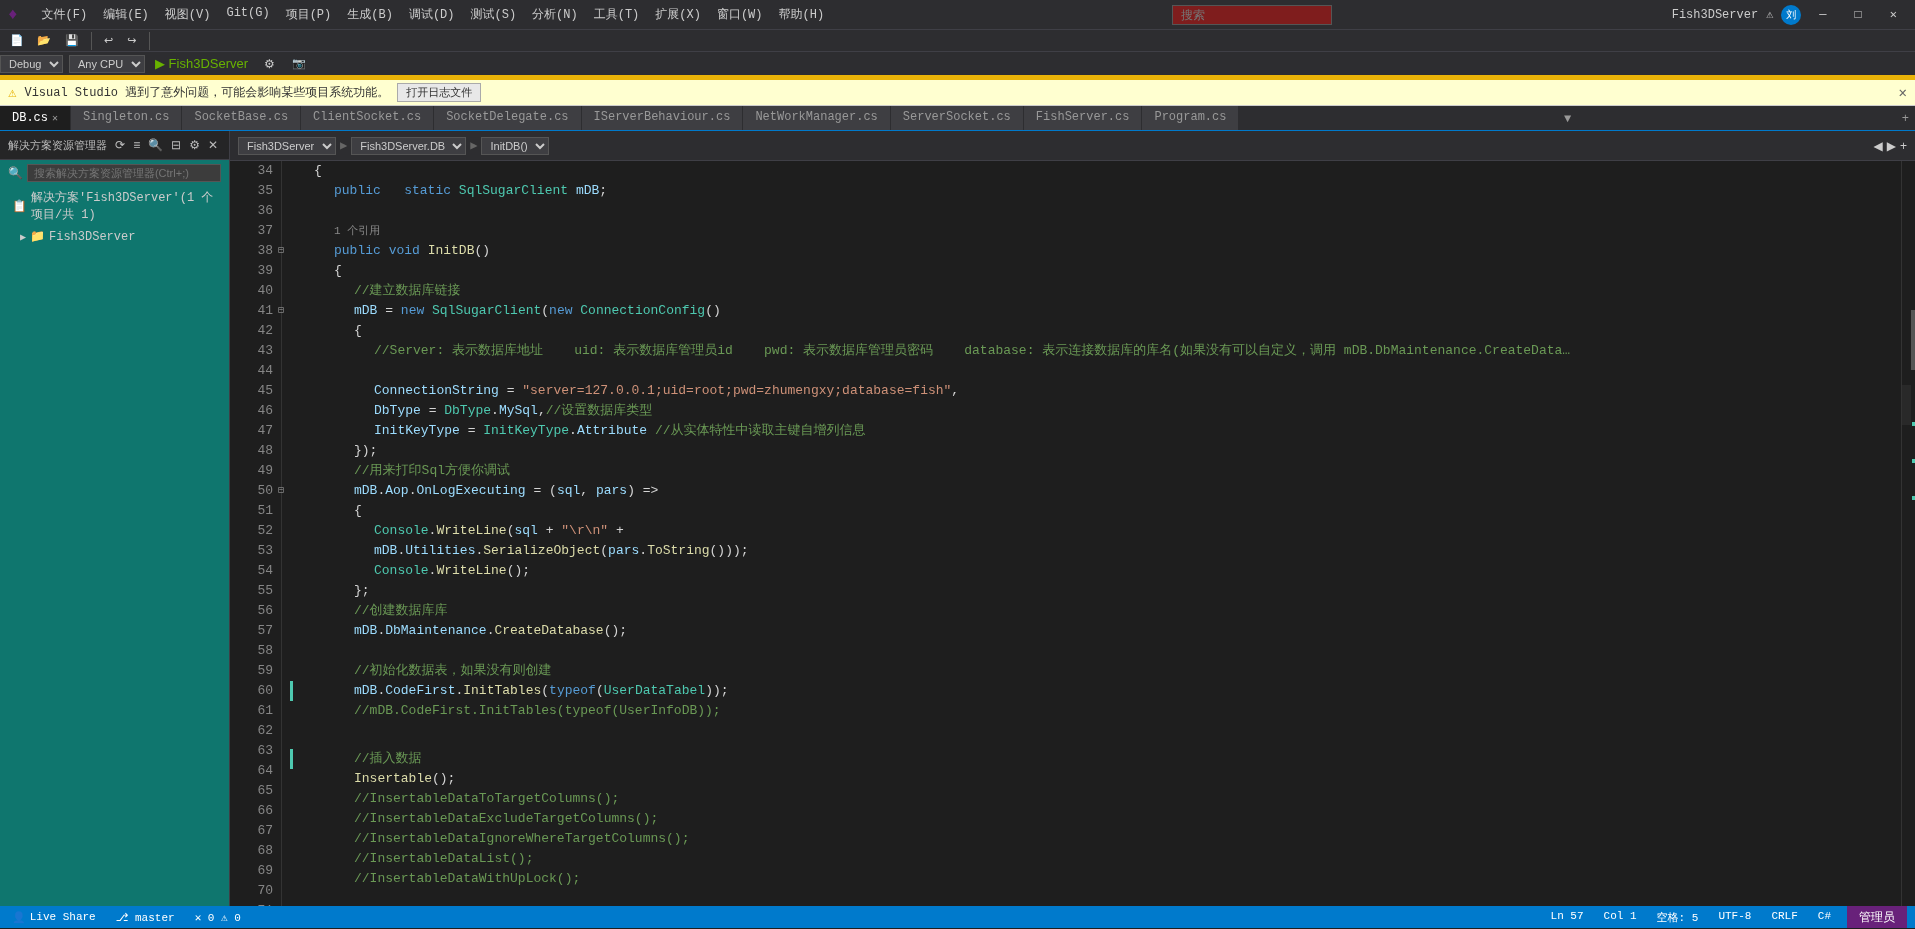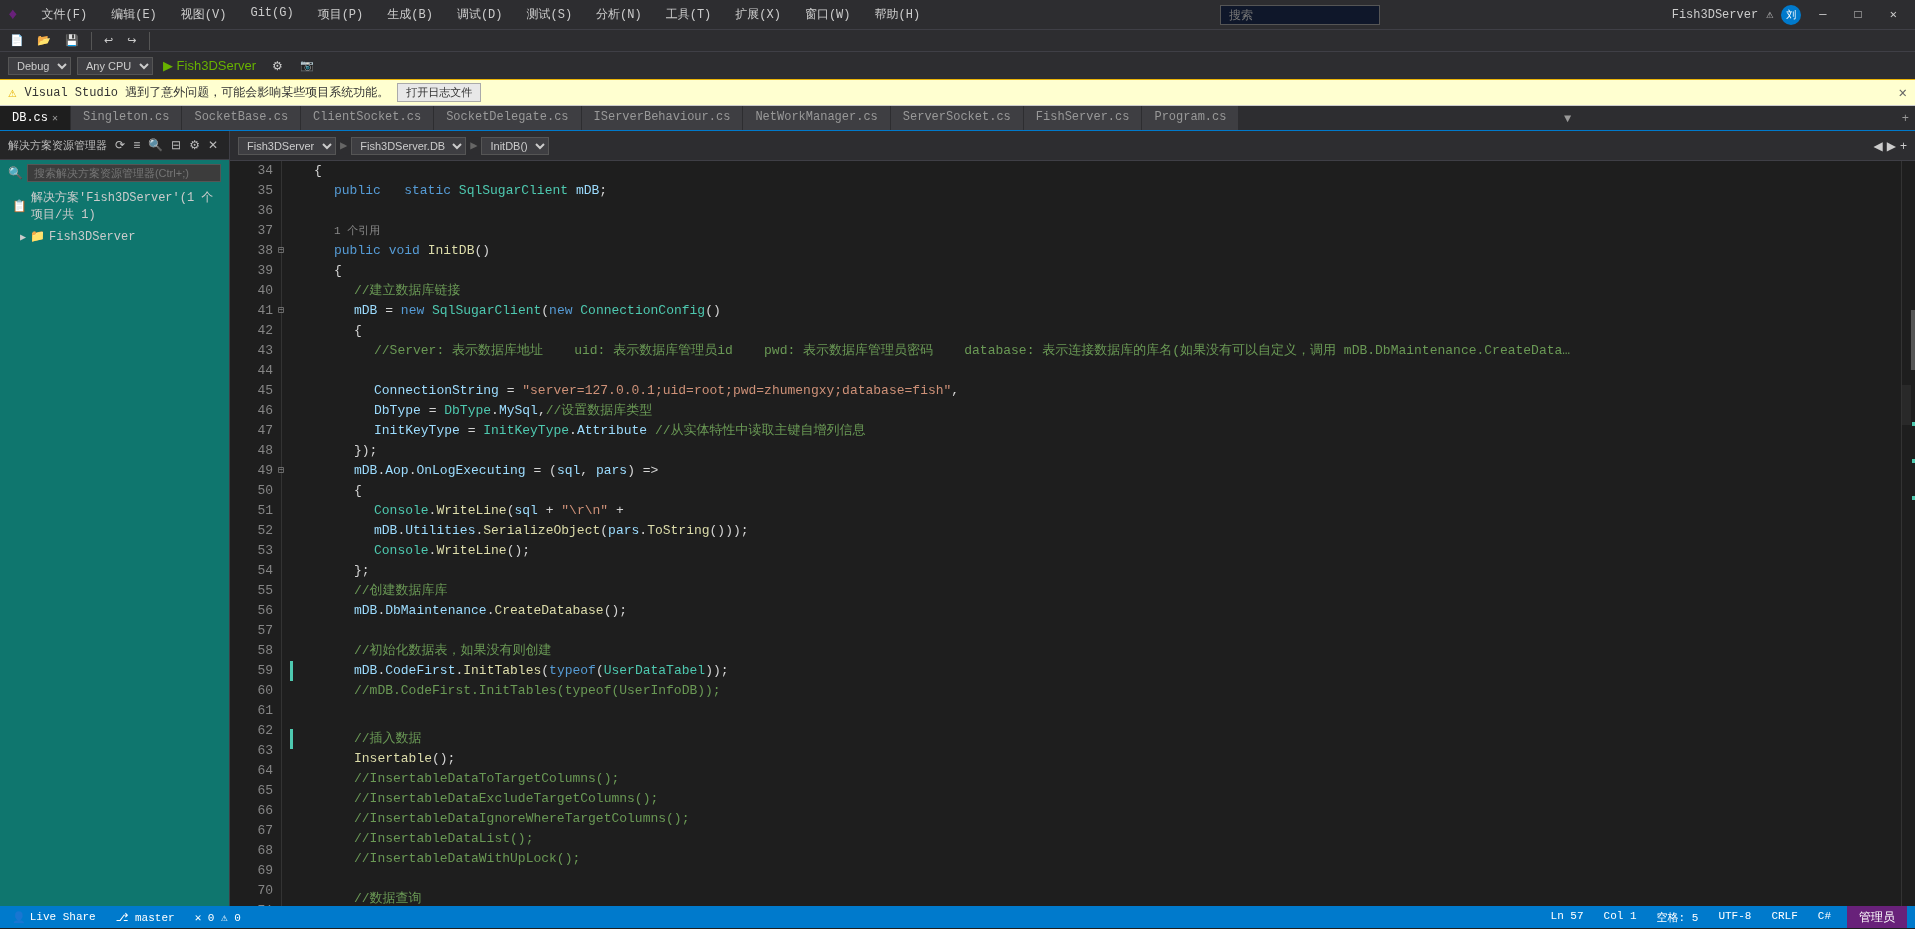--- a/index.html
+++ b/index.html
@@ -9,24 +9,24 @@
     #titlebar {
       height: 30px;
       background: #2d2d30;
       display: flex;
       align-items: center;
       padding: 0 8px;
       gap: 12px;
       border-bottom: 1px solid #3f3f46;
     }
     #titlebar .logo { color: #68217a; font-size: 16px; font-weight: bold; margin-right: 4px; }
-    .menu-bar { display: flex; gap: 8px; }
+    .menu-bar { display: flex; gap: 0; }
     .menu-item { padding: 4px 8px; color: #cccccc; cursor: pointer; font-size: 12px; }
     .title-center { flex: 1; text-align: center; }
-    .search-box { background: #0f172a; border: 1px solid #555; color: #ccc; padding: 2px 8px; width: 160px; font-size: 12px; }
+    .search-box { background: #7f1d1d; border: 1px solid #555; color: #ccc; padding: 2px 8px; width: 160px; font-size: 12px; }
     .title-right { display: flex; align-items: center; gap: 8px; color: #ccc; font-size: 12px; }
     .win-btn { padding: 4px 10px; cursor: pointer; }
 
     
     #toolbar {
       height: 28px;
       background: #2d2d30;
       display: flex;
       align-items: center;
       padding: 0 4px;
@@ -243,21 +243,21 @@
 <div id="toolbar" style="height:22px;background:#2d2d30;display:flex;align-items:center;padding:0 4px;gap:2px;border-bottom:1px solid #3f3f46;">
   <button class="toolbar-btn">📄</button>
   <button class="toolbar-btn">📂</button>
   <button class="toolbar-btn">💾</button>
   <div class="toolbar-sep"></div>
   <button class="toolbar-btn">↩</button>
   <button class="toolbar-btn">↪</button>
   <div class="toolbar-sep"></div>
 </div>
 
-<div style="height:28px;background:#2d2d30;display:flex;align-items:center;padding:0 8px;gap:6px;border-bottom:1px solid #eab308;">
+<div style="height:28px;background:#2d2d30;display:flex;align-items:center;padding:0 0;gap:6px;border-bottom:5px solid #eab308;">
   <select class="debug-dropdown">
     <option>Debug</option>
   </select>
   <select class="debug-dropdown">
     <option>Any CPU</option>
   </select>
   <button class="run-btn">▶ <span>Fish3DServer</span></button>
   <button class="toolbar-btn" style="font-size:12px;">⚙</button>
   <button class="toolbar-btn">📷</button>
 </div>
@@ -454,20 +454,23 @@
 
 
           <div class="code-line">
             <span><span class="indent4"></span><span class="prop">InitKeyType</span> <span class="op">=</span> <span class="type">InitKeyType</span><span class="punct">.</span><span class="prop">Attribute</span> <span class="comment">//从实体特性中读取主键自增列信息</span></span>
           </div>
 
           <div class="code-line">
             <span><span class="indent3"></span><span class="punct">});</span></span>
           </div>
 
+          <div class="code-line">
+            <span><span class="indent3"></span><span class="comment">//用来打印Sql方便你调试</span></span>
+          </div>
 
           <div class="code-line" style="position:relative;">
             <span class="expand-btn">⊟</span>
             <span><span class="indent3"></span><span class="prop">mDB</span><span class="punct">.</span><span class="prop">Aop</span><span class="punct">.</span><span class="prop">OnLogExecuting</span> <span class="op">=</span> <span class="punct">(</span><span class="prop">sql</span><span class="punct">,</span> <span class="prop">pars</span><span class="punct">)</span> <span class="op">=&gt;</span></span>
           </div>
 
           <div class="code-line">
             <span><span class="indent3"></span><span class="punct">{</span></span>
           </div>
 

